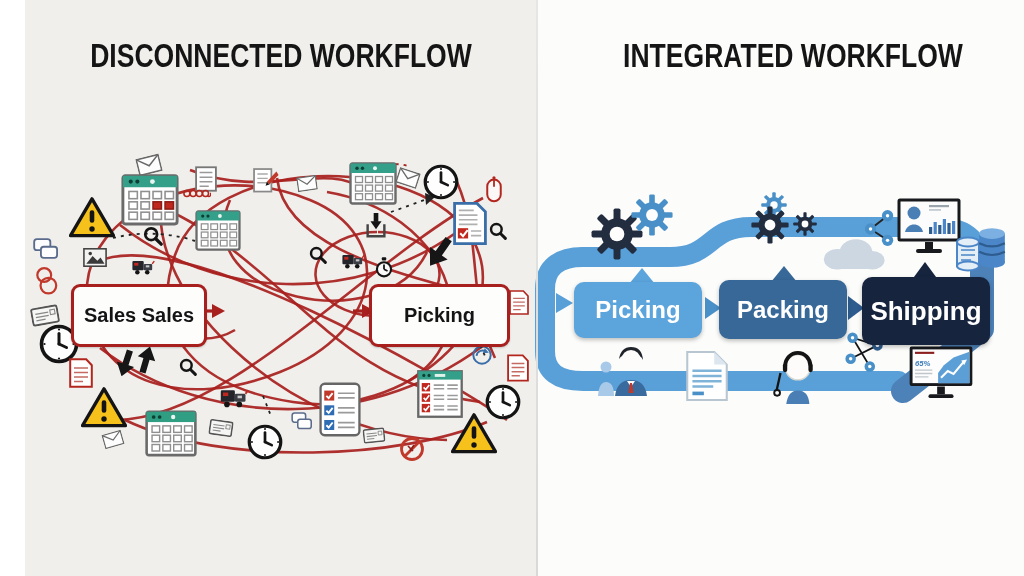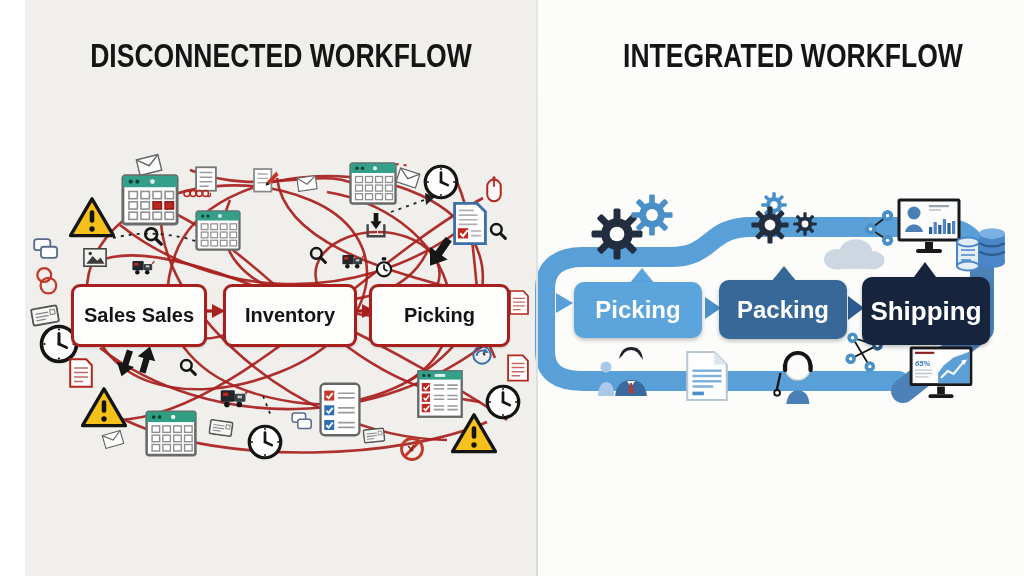--- a/index.html
+++ b/index.html
@@ -84,23 +84,20 @@
   </svg>
 
   <div id="divider"></div>
 
   <div class="title" style="left:0">DISCONNECTED WORKFLOW</div>
   <div class="title" style="left:512px">INTEGRATED WORKFLOW</div>
 
   <div class="lbox" style="left:46px;top:284px;width:130px;height:57px">
     <span>Sales Sales</span>
   </div>
-  <div class="lbox" style="left:198px;top:284px;width:128px;height:57px">
-    <span>Inventory</span>
-  </div>
   <div class="lbox" style="left:344px;top:284px;width:135px;height:57px">
     <span>Picking</span>
   </div>
 
   <div class="rbox" id="rb0" style="left: 549px; top: 282px; width: 128px; height: 56px; background: rgb(91, 164, 220);">
     <span>Picking</span>
   </div>
   <div class="rbox" id="rb2" style="left: 837px; top: 277px; width: 128px; height: 68px; font-size: 26px; background: rgb(22, 36, 62);">
     <span>Shipping</span>
   </div>

